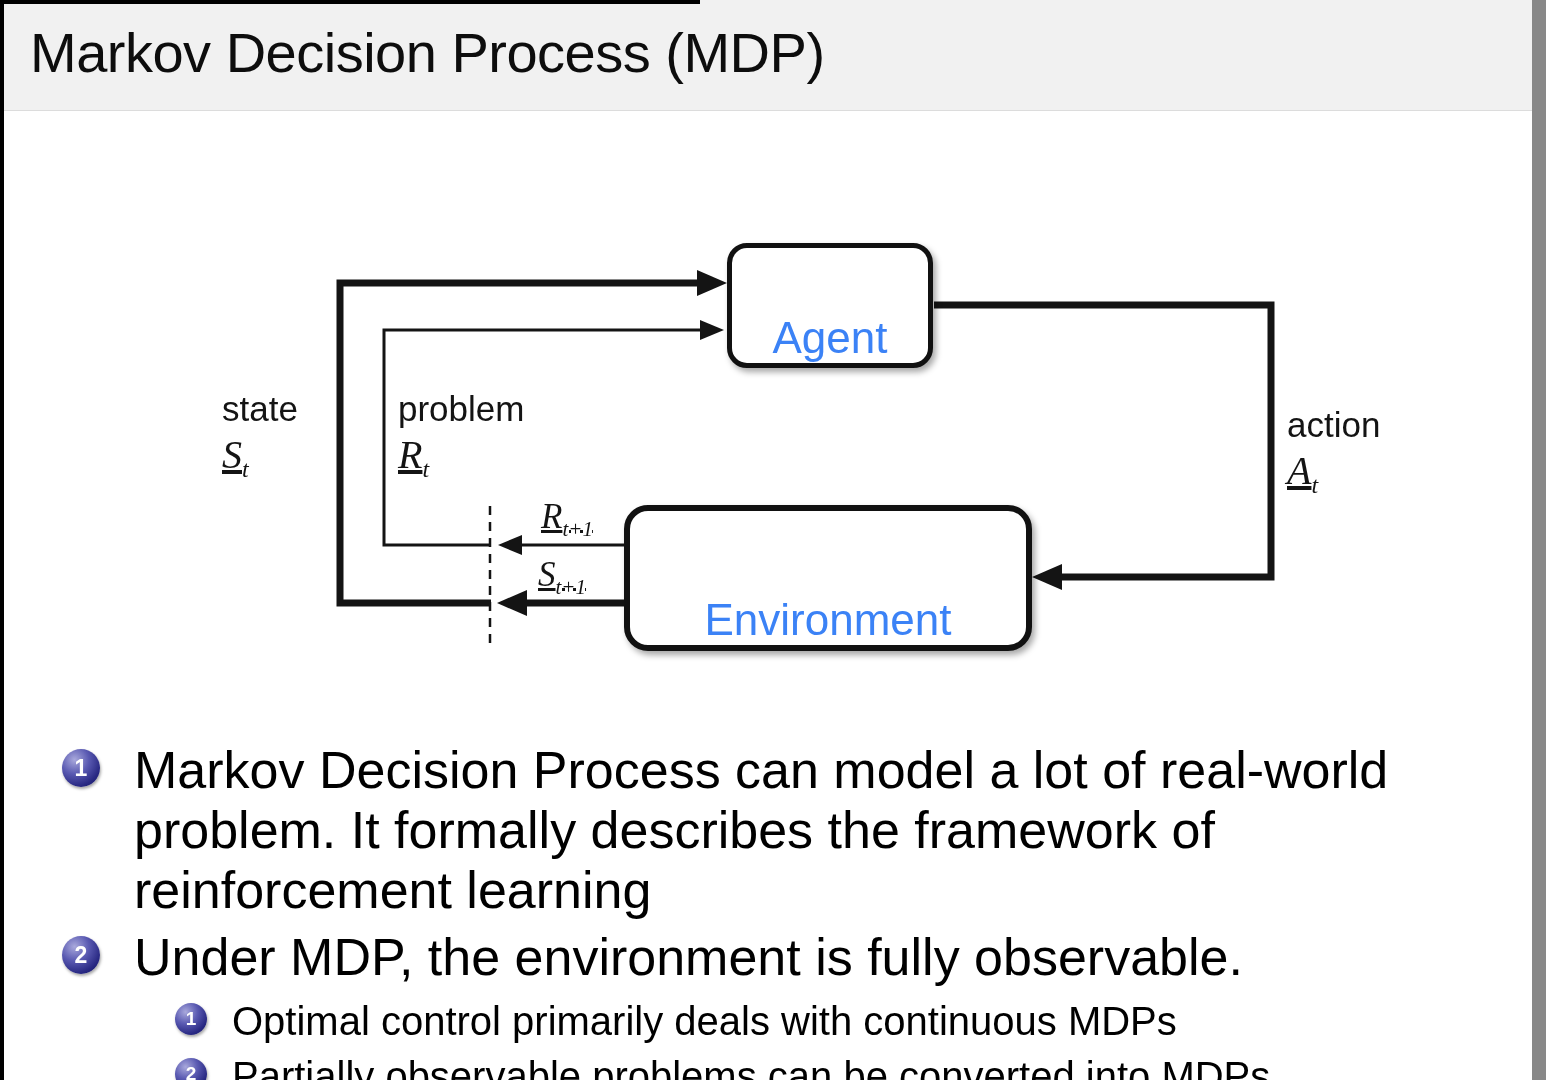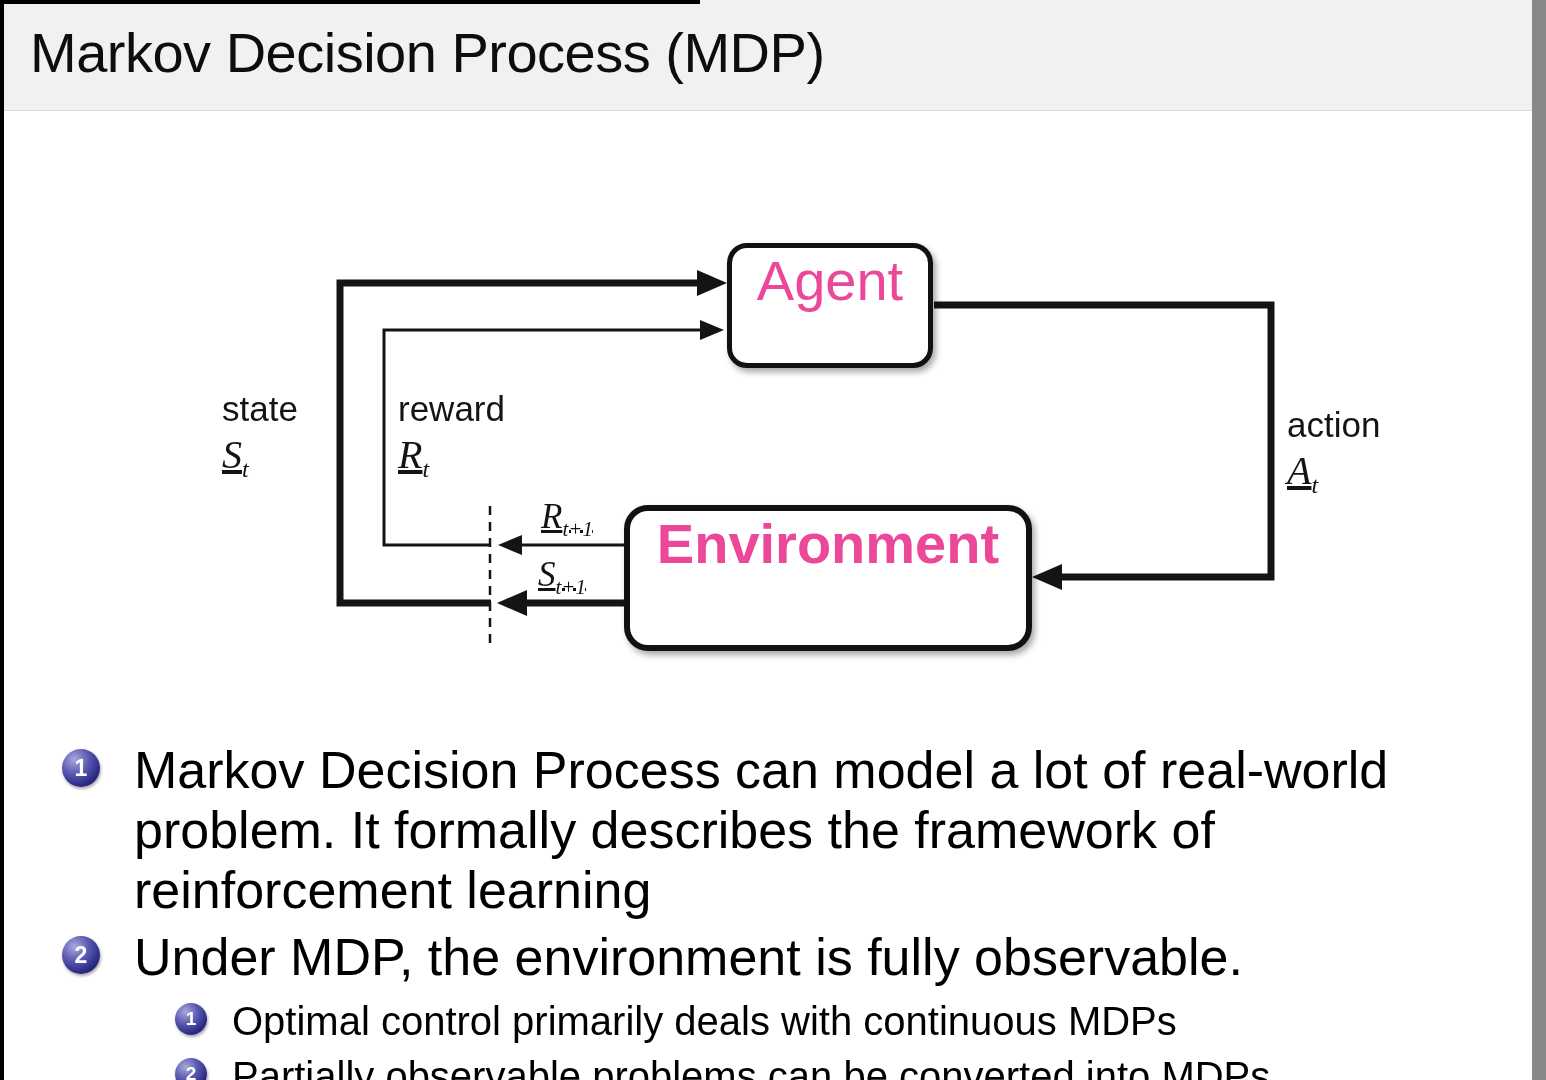--- a/index.html
+++ b/index.html
@@ -21,26 +21,26 @@
     position:absolute; left:30px; top:20px;
     font-size:56px; letter-spacing:-0.5px; color:#0d0d0d; white-space:nowrap;
   }
 
   
   .diagram { position:absolute; inset:0; }
   .diagram svg { position:absolute; top:0; left:0; pointer-events:none; }
   .node {
     position:absolute; box-sizing:border-box; background:#fff;
     border:5px solid #111; border-radius:20px;
-    display:flex; align-items:flex-start; justify-content:center;
-    font-size:56px; color:#ec4899;
+    display:flex; align-items:flex-end; justify-content:center;
+    font-size:44px; color:#3b82f6;
     box-shadow:3px 4px 6px rgba(0,0,0,0.35);
   }
   .node.agent { left:727px; top:243px; width:206px; height:125px; }
-  .node.env   { left:624px; top:505px; width:408px; height:146px; border-width:6px; border-radius:24px;font-weight:bold; }
+  .node.env   { left:624px; top:505px; width:408px; height:146px; border-width:6px; border-radius:24px; }
 
   .dlabel { position:absolute; font-size:35px; color:#141414; line-height:46px; }
   .dlabel .word { display:block; }
   .math { font-family:"Liberation Serif", serif; font-style:italic; font-size:40px;text-decoration:underline; }
   .math sub { font-size:0.60em; line-height:0; font-style:italic; }
   .math.small { font-size:35px; }
   .lab-state  { left:222px; top:386px; width:100px; text-align:left; }
   .lab-reward { left:398px; top:386px; width:140px; text-align:left; }
   .lab-action { left:1287px; top:402px; width:140px; text-align:left; }
   .lab-rt1 { left:541px; top:493px; }
@@ -102,21 +102,21 @@
     <div class="node env">
       <span>Environment</span>
     </div>
 
     <div class="dlabel lab-state">
       <span class="word">state</span>
       <span class="math"><span>S</span><sub>t</sub></span>
     </div>
 
     <div class="dlabel lab-reward">
-      <span class="word">reward</span>
+      <span class="word">problem</span>
       <span class="math"><span>R</span><sub>t</sub></span>
     </div>
 
     <div class="dlabel lab-action">
       <span class="word">action</span>
       <span class="math"><span>A</span><sub>t</sub></span>
     </div>
 
     <div class="dlabel lab-rt1">
       <span class="math small"><span>R</span><sub>t+1</sub></span>

